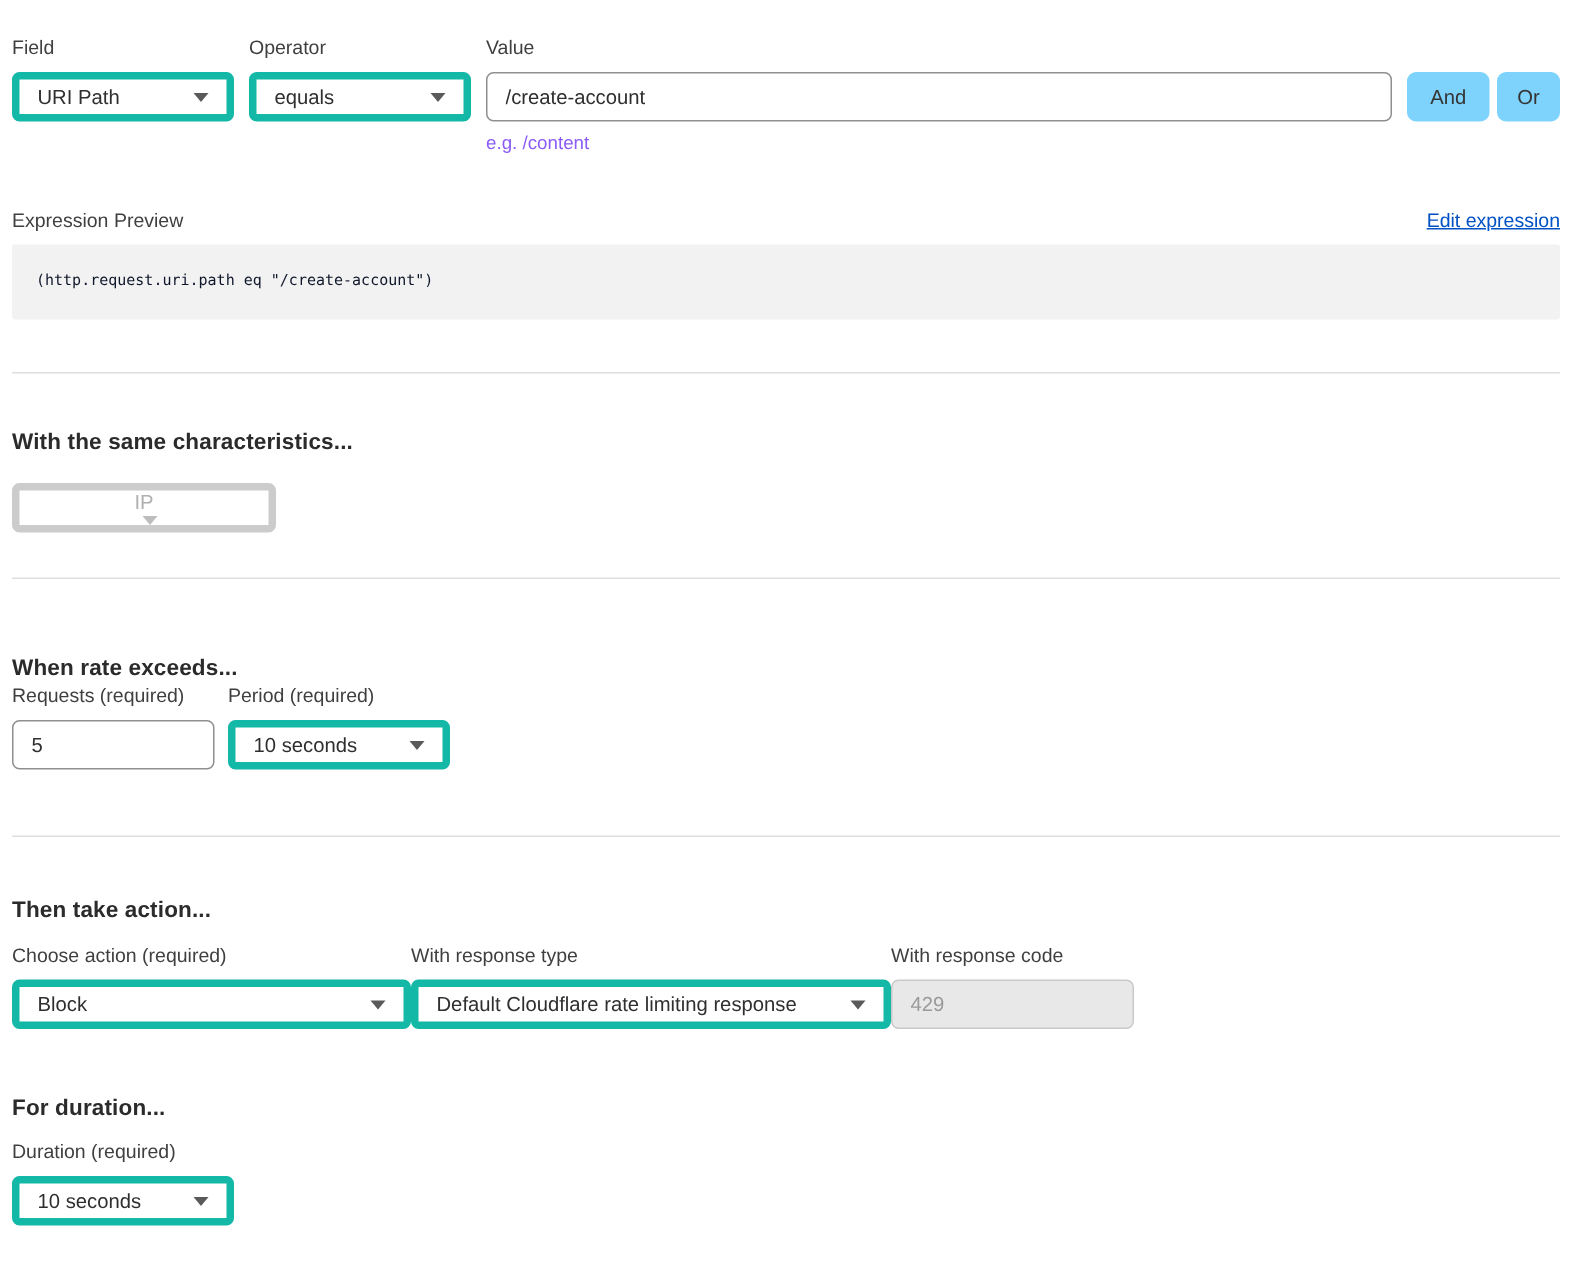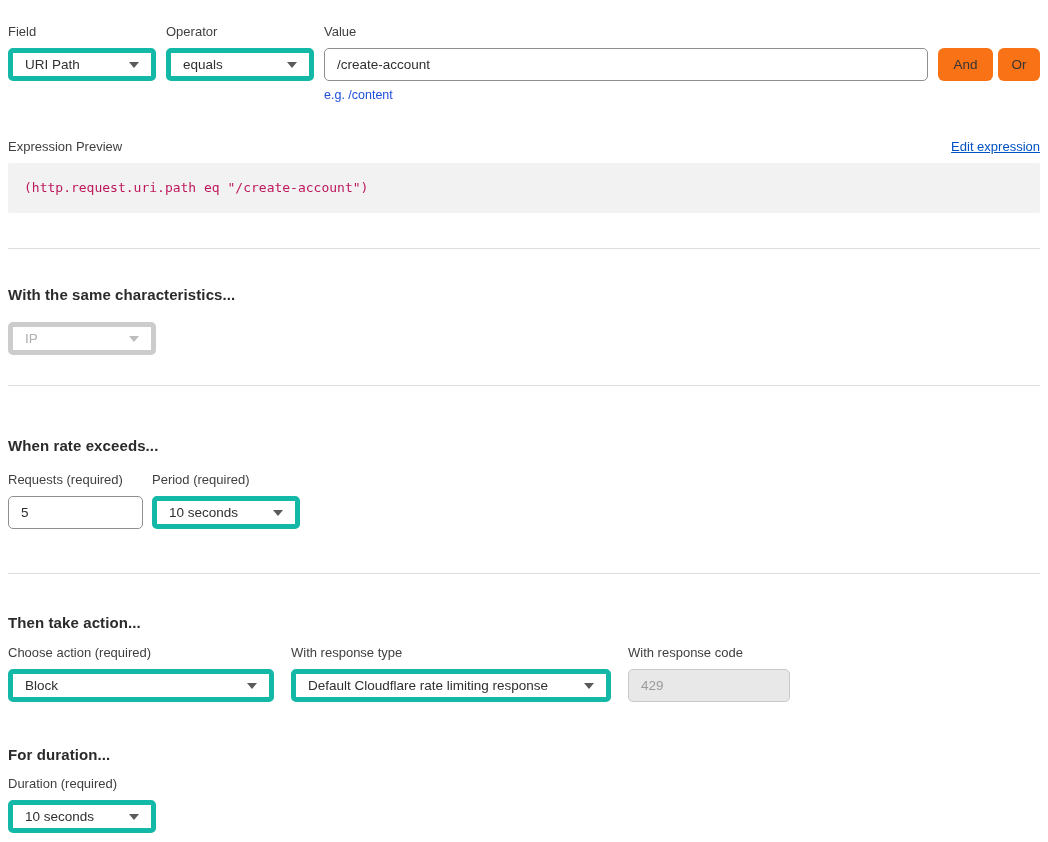--- a/index.html
+++ b/index.html
@@ -74,29 +74,29 @@
     outline: none;
   }
   .text-input:disabled {
     background: #e8e8e8;
     border-color: #c9c9c9;
     color: #9a9a9a;
   }
 
   .helper-text {
     font-size: 12.5px;
-    color: #1d4ed8;
+    color: #8b5cf6;
     margin-top: 7px;
   }
 
   .pill-button {
     height: 33px;
     border: none;
     border-radius: 6px;
-    background: #f97316;
+    background: #7dd3fc;
     color: #353535;
     font-size: 13.5px;
     font-family: "Liberation Sans", sans-serif;
     cursor: pointer;
     flex: none;
   }
 
   
   .match-row { margin-top: 16px; gap: 10px; }
   .w-field { width: 148px; }
@@ -118,44 +118,44 @@
     color: #0051c3;
     text-decoration: underline;
     cursor: pointer;
   }
   .code-block {
     margin-top: 9px;
     background: #f2f2f2;
     border-radius: 2px;
     padding: 16px;
     font-family: "DejaVu Sans Mono", monospace;
-    font-size: 13px;
+    font-size: 10px;
     line-height: 18px;
-    color: #be185d;
+    color: #0f172a;
   }
 
   .divider {
     border: none;
     border-top: 1px solid #dedede;
     height: 0;
   }
   .divider-1 { margin-top: 35px; }
   .divider-2 { margin-top: 30px; }
   .divider-3 { margin-top: 44px; }
 
   .characteristics-title { margin-top: 36px; }
-  .characteristics-select { margin-top: 17px; width: 148px; }
+  .characteristics-select { margin-top: 17px; width: 176px; flex-direction: column; }
 
   .rate-title { margin-top: 50px; }
-  .rate-row { margin-top: 16px; gap: 9px; }
+  .rate-row { margin-top: 0; gap: 9px; }
   .w-requests { width: 135px; }
   .w-period { width: 148px; }
 
   .action-title { margin-top: 39px; }
-  .action-row { margin-top: 12px; gap: 17px; }
+  .action-row { margin-top: 12px; }
   .w-choose-action { width: 266px; }
   .w-response-type { width: 320px; }
   .w-response-code { width: 162px; }
 
   .duration-title { margin-top: 43px; }
   .duration-group { margin-top: 11px; }
   .w-duration { width: 148px; }
 </style>
 </head>
 <body>

